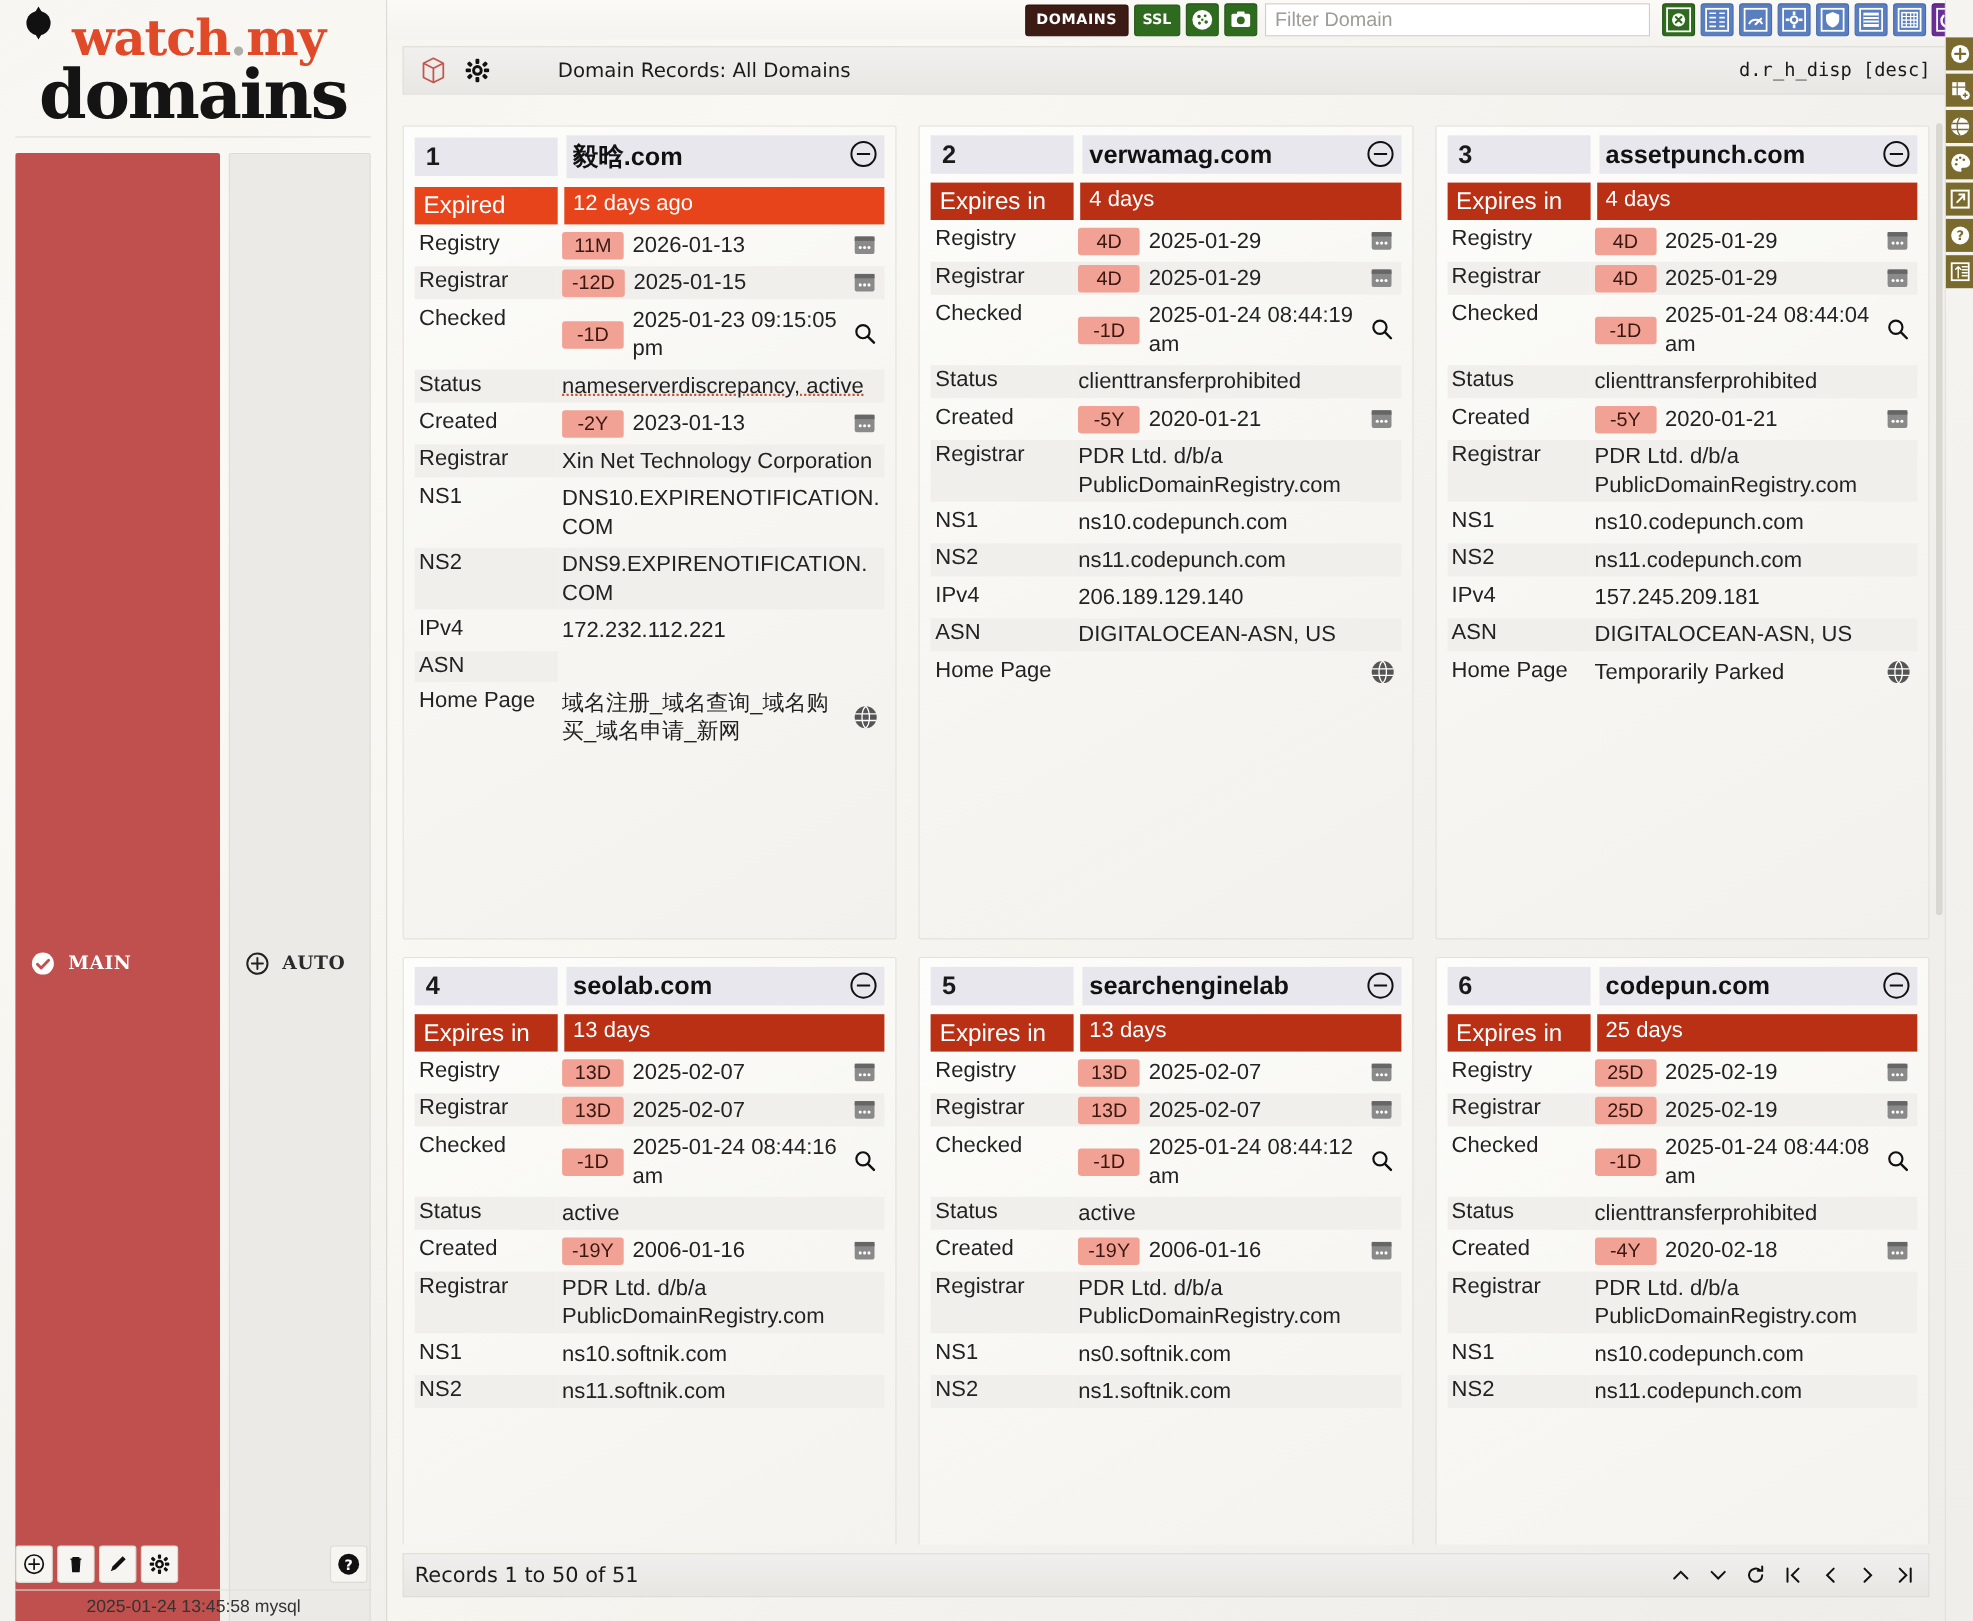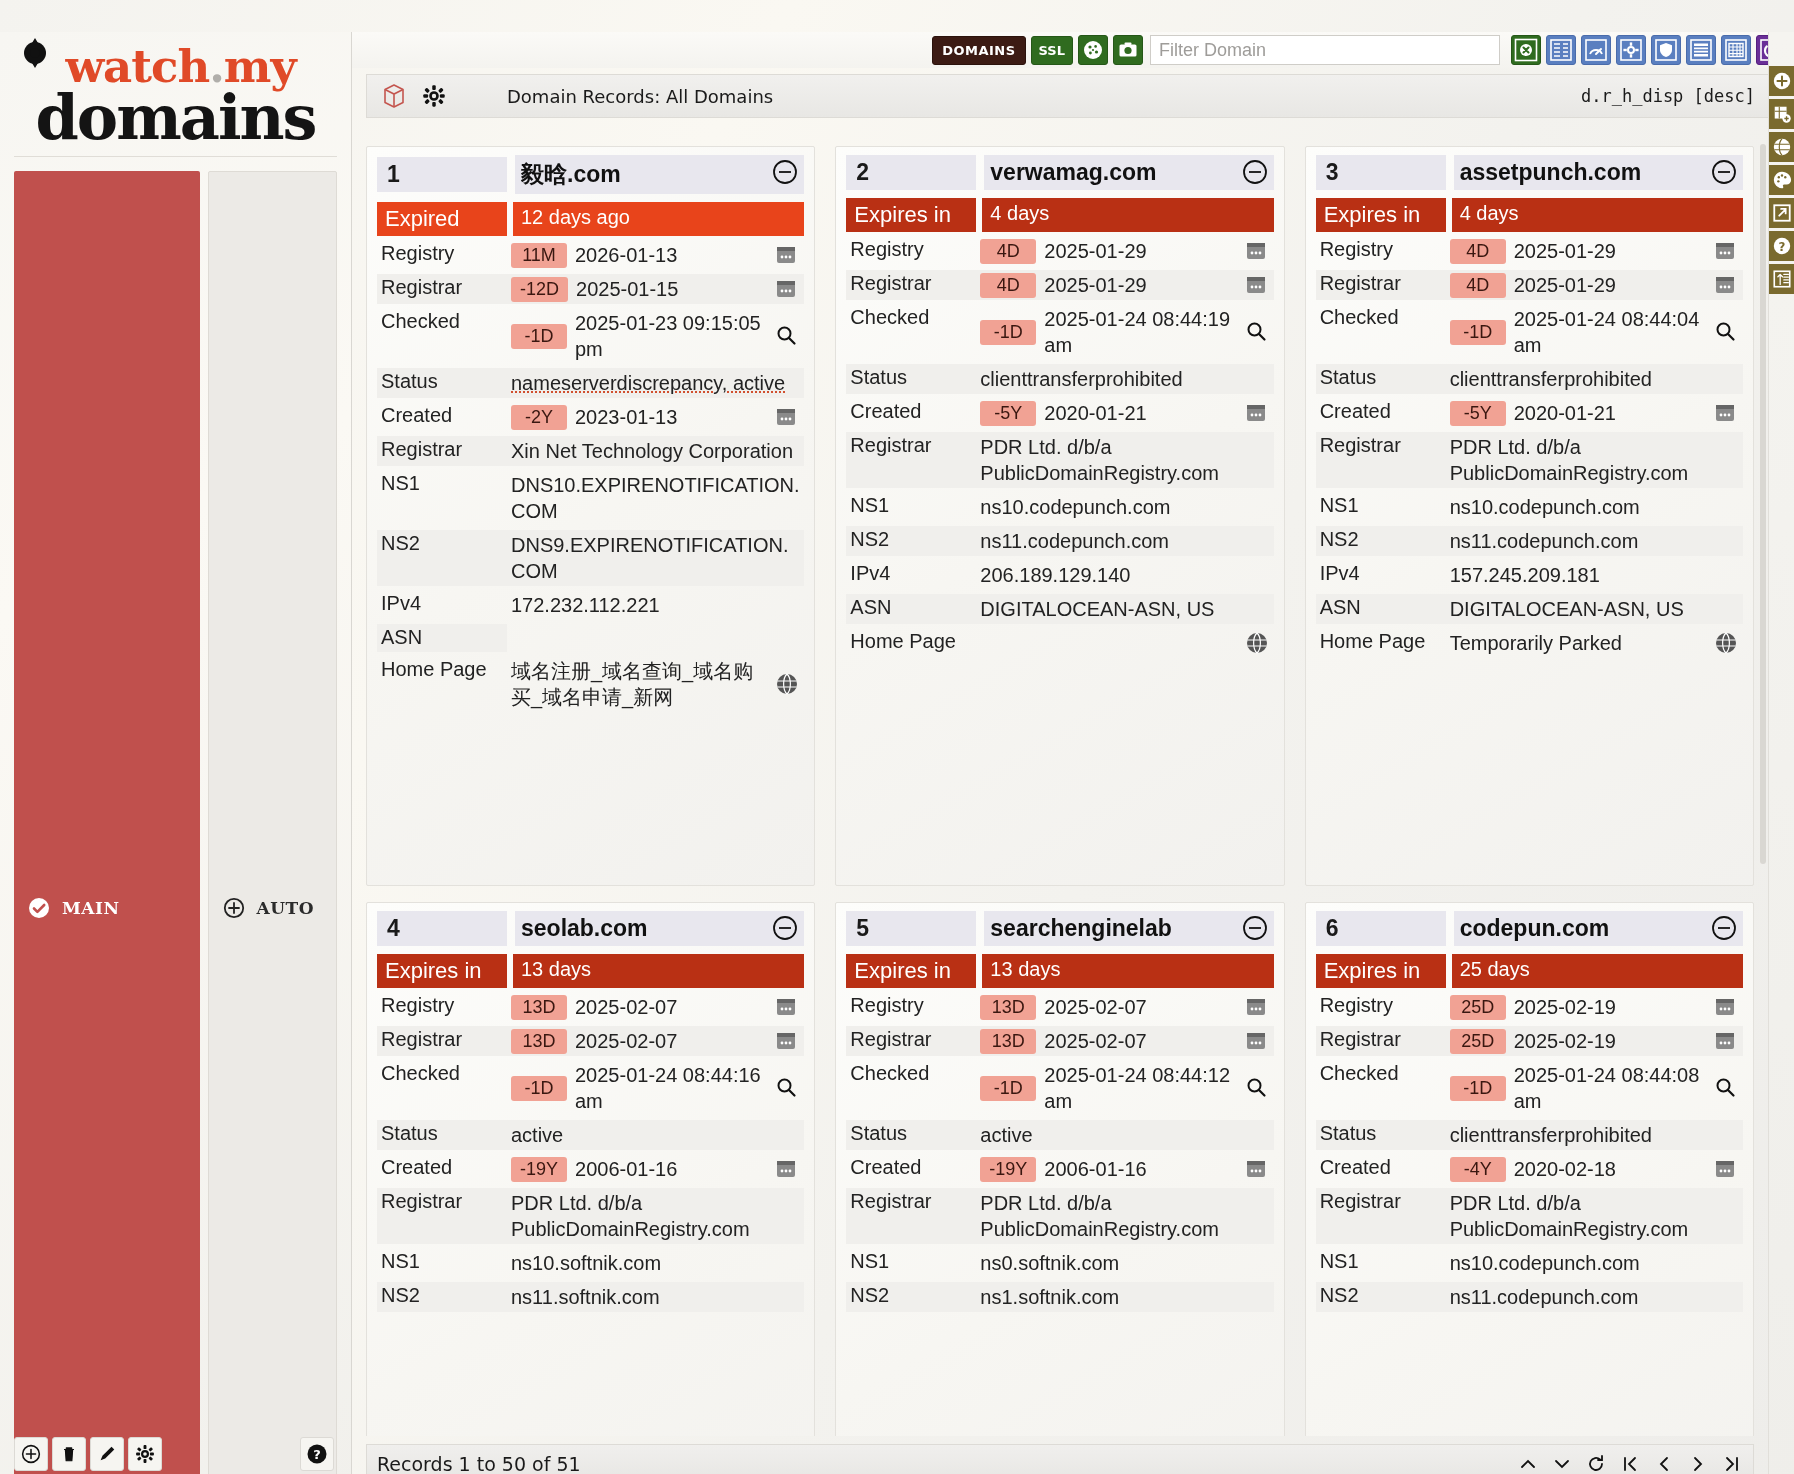--- a/index.html
+++ b/index.html
@@ -6,21 +6,21 @@
   html, body {
     margin: 0; padding: 0;
     width: 1794px; height: 1474px;
     font-family: "Liberation Sans", sans-serif;
     overflow: hidden;
     background: #f2f1ed;
   }
   body {
     background: linear-gradient(120deg, #f4f3ef 0%, #faf8f2 30%, #f3f2ee 60%, #eeedea 100%);
   }
-  .app { display: flex; width: 1794px; height: 1048px; margin-top: 32px; }
+  .app { display: flex; width: 1794px; height: 1048px; }
 
   
   .sidebar {
     width: 352px; height: 1474px;
     position: relative;
     background: linear-gradient(150deg, #f7f6f2 0%, #fbf9f4 35%, #f1f0ec 100%);
     border-right: 1px solid #d9d7d2;
     flex: 0 0 352px;
   }
   .moon-icon { position: absolute; left: 18px; top: 4px; width: 34px; height: 34px; }

